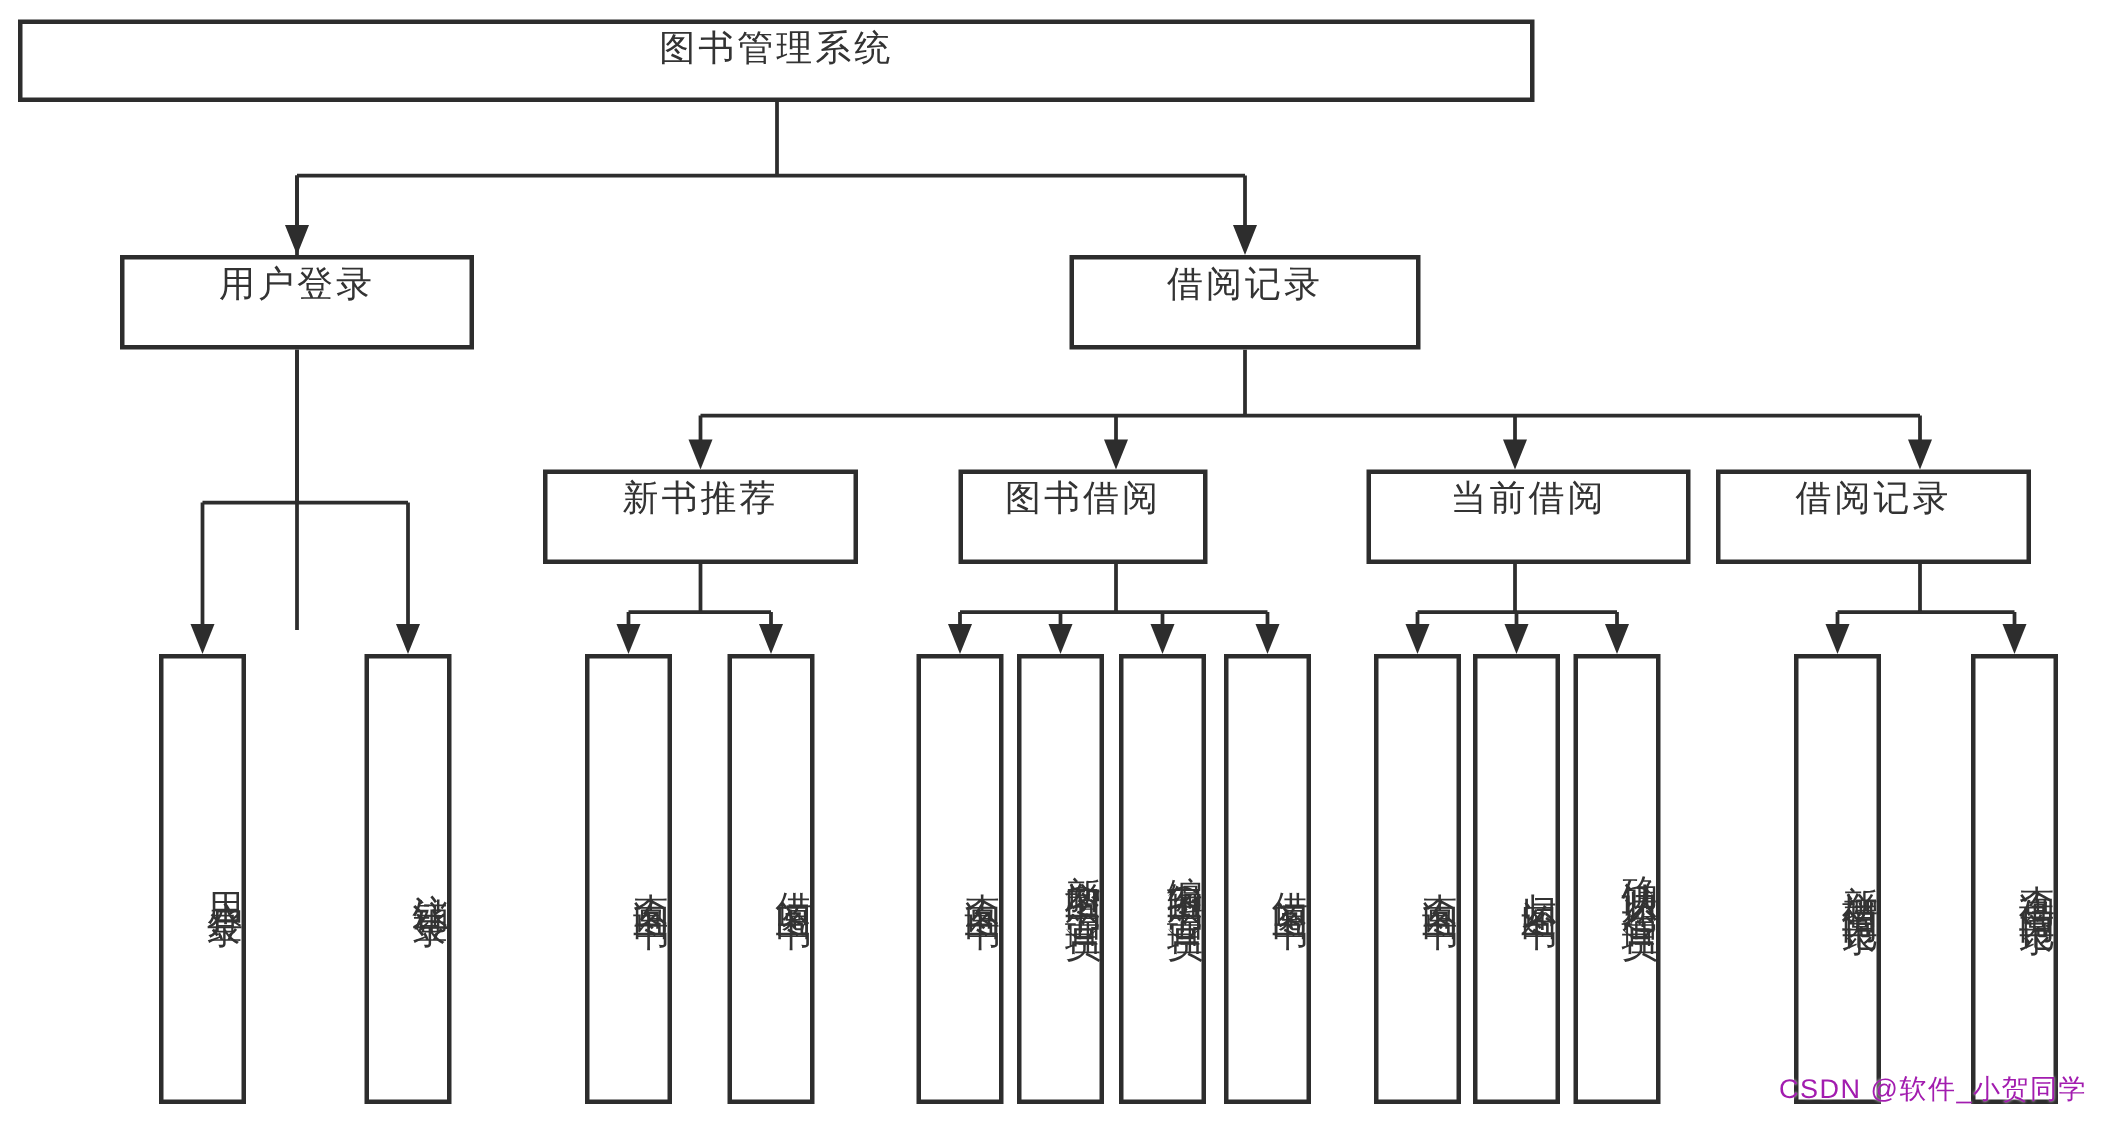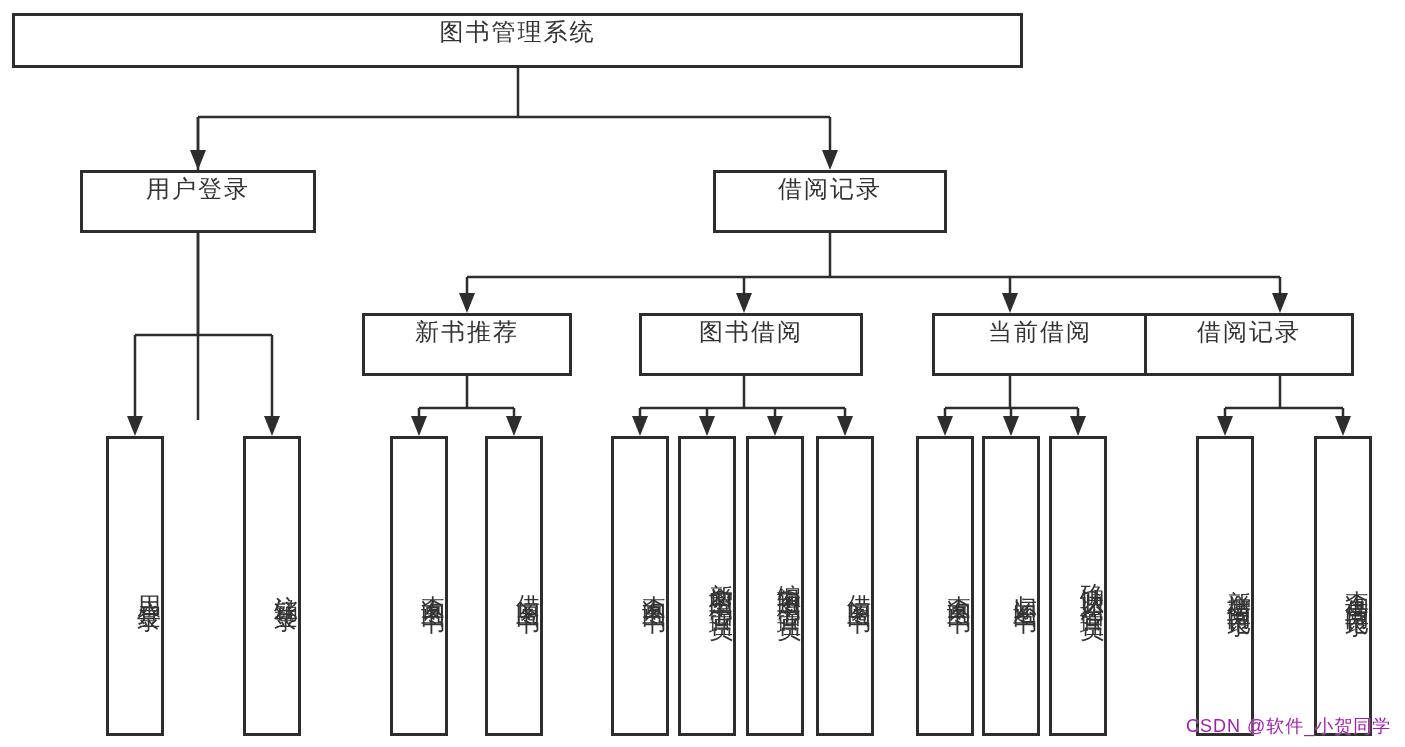--- a/index.html
+++ b/index.html
@@ -100,24 +100,24 @@
   <div class="box" style="left:80px;top:170px;width:236px;height:63px">
     <span>用户登录</span>
   </div>
   <div class="box" style="left:713px;top:170px;width:234px;height:63px">
     <span>借阅记录</span>
   </div>
 
   <div class="box" style="left:362px;top:313px;width:210px;height:63px">
     <span>新书推荐</span>
   </div>
-  <div class="box" style="left:639px;top:313px;width:224px;height:63px">
+  <div class="box" style="left:639px;top:313px;width:166px;height:63px">
     <span>图书借阅</span>
   </div>
-  <div class="box" style="left:932px;top:313px;width:216px;height:63px">
+  <div class="box" style="left:911px;top:313px;width:216px;height:63px">
     <span>当前借阅</span>
   </div>
   <div class="box" style="left:1144px;top:313px;width:210px;height:63px">
     <span>借阅记录</span>
   </div>
 
   <div class="box vbox" style="left:106px;top:436px;width:58px;height:300px">
     <span>用户登录</span>
   </div>
   <div class="box vbox" style="left:243px;top:436px;width:58px;height:300px">

